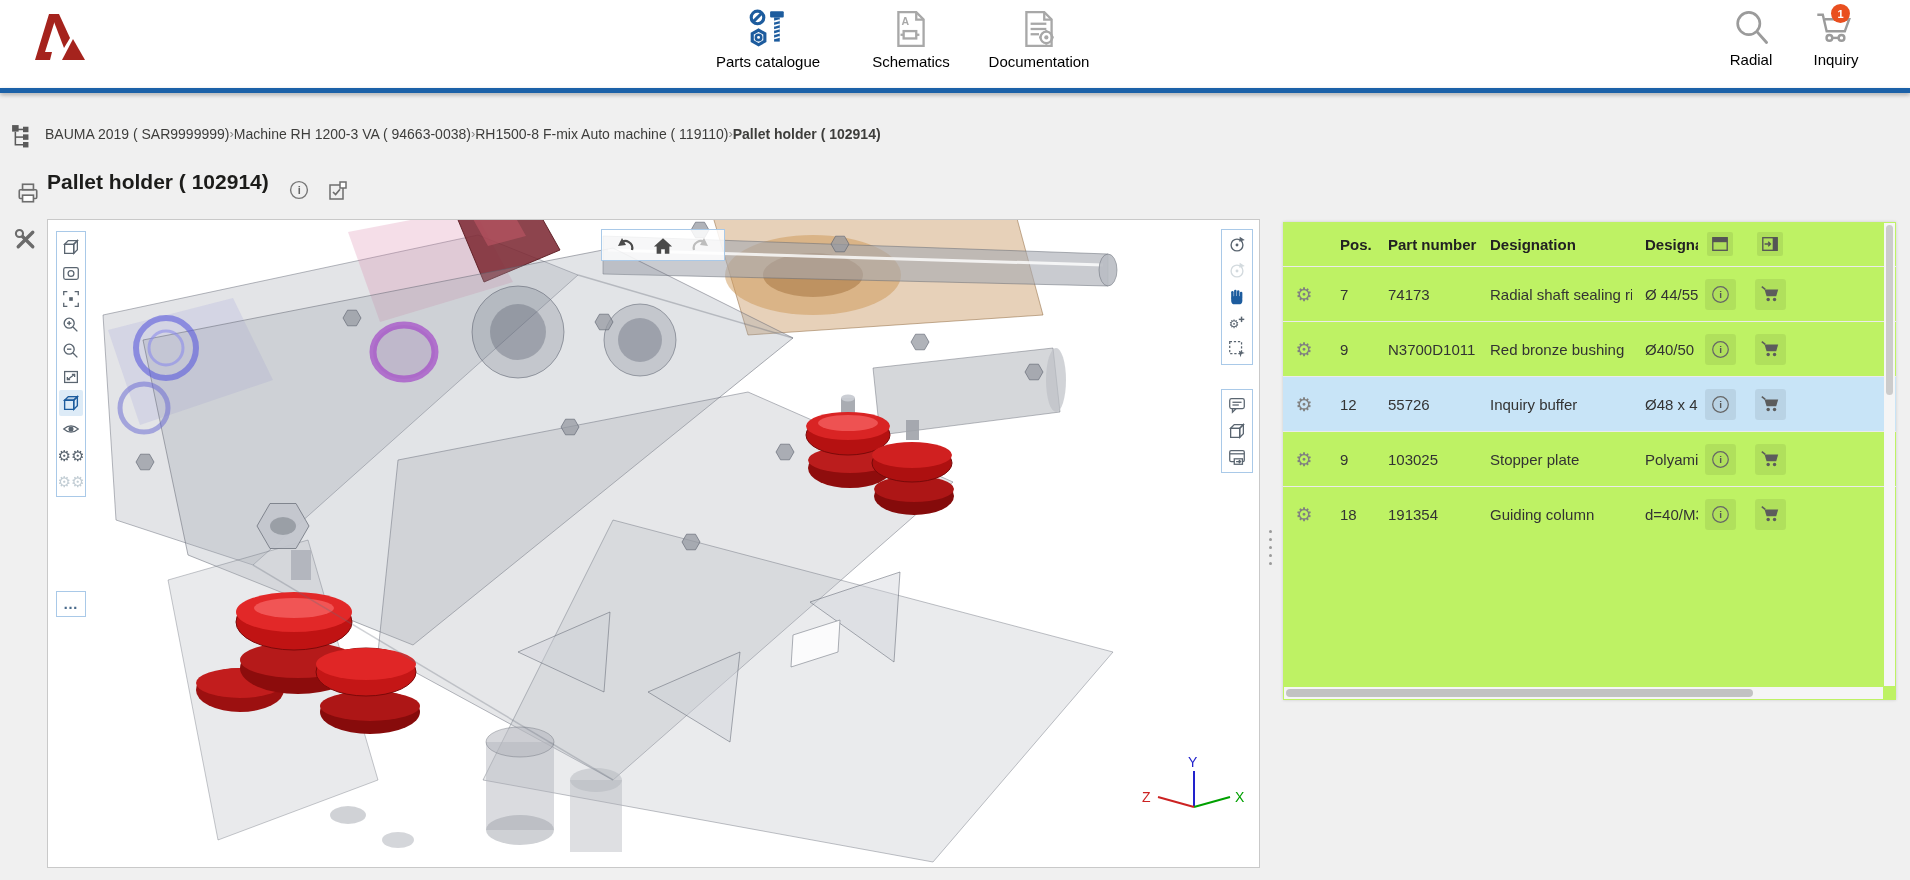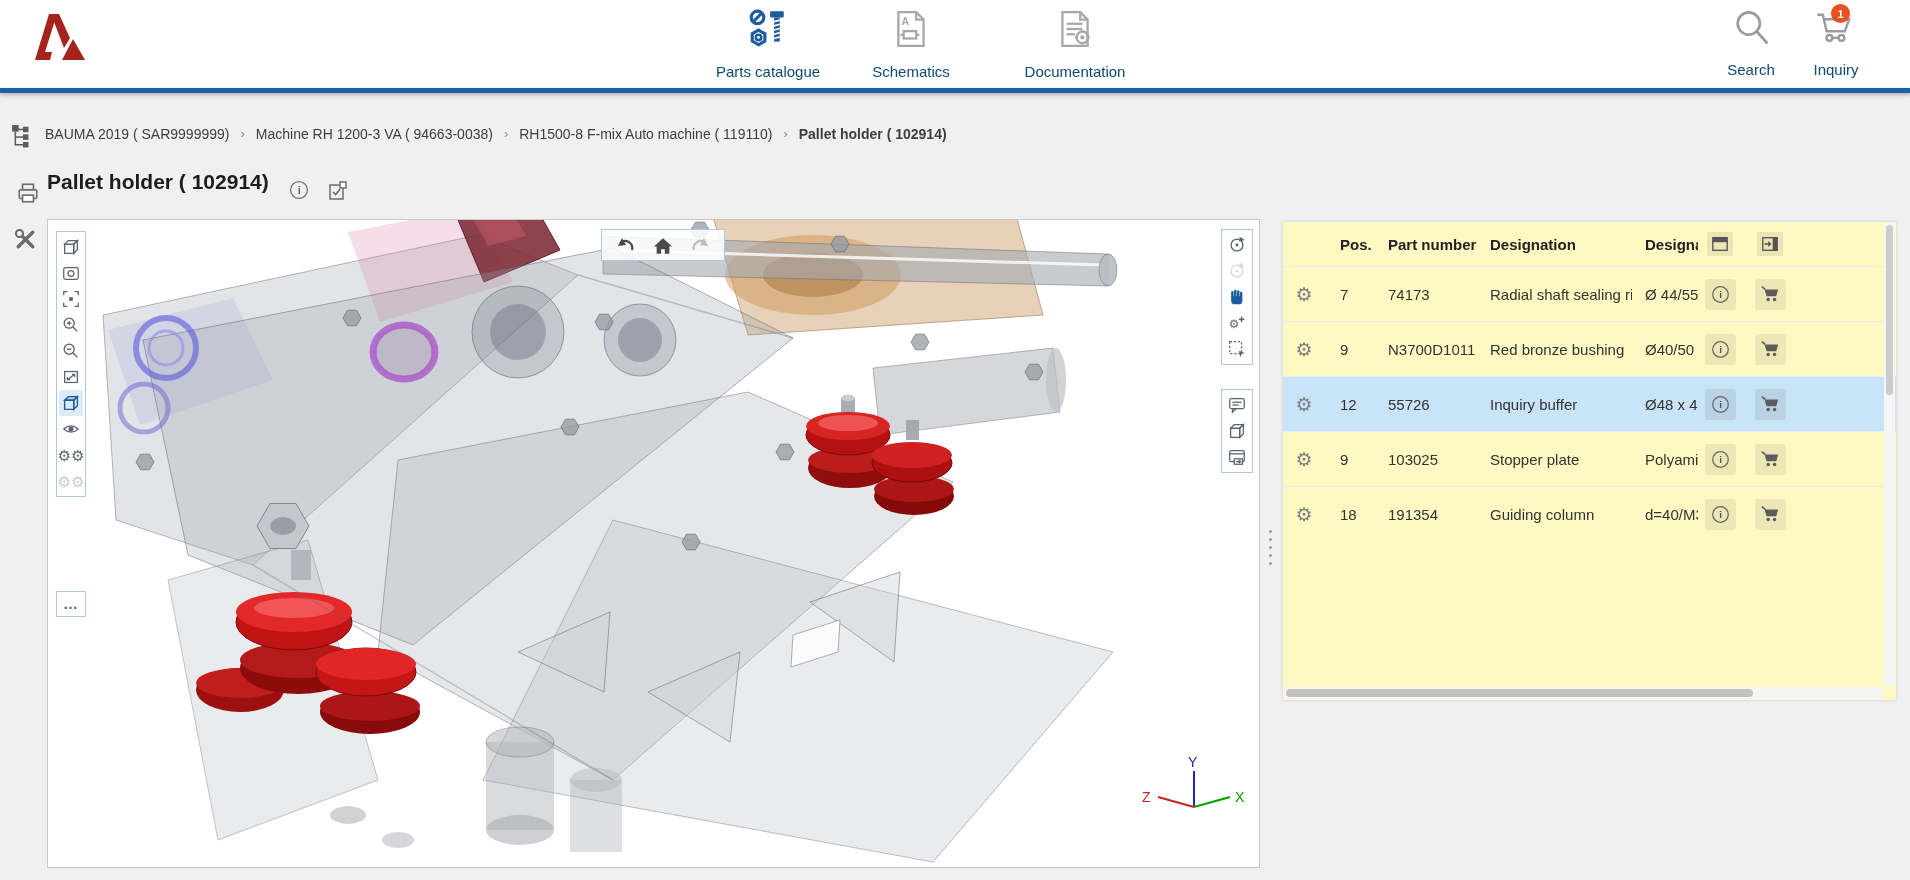--- a/index.html
+++ b/index.html
@@ -4,27 +4,27 @@
 <style>
   html,body{margin:0;padding:0}
   body{width:1910px;height:880px;overflow:hidden;background:#f0f0f0;font-family:"Liberation Sans",sans-serif;color:#333;position:relative}
   .screen{position:absolute;left:0;top:0;width:1910px;height:880px}
 
   
   .topbar{position:absolute;left:0;top:0;width:1910px;height:88px;background:#fff}
   .accent{position:absolute;left:0;top:88px;width:1910px;height:5px;background:#1b61a8;box-shadow:0 2px 4px rgba(0,0,0,.28)}
   .logo{position:absolute;left:32px;top:10px;width:56px;height:54px}
   .nav-item{position:absolute;top:8px;display:flex;flex-direction:column;align-items:center;cursor:pointer}
-  .nav-item .lbl{font-size:15px;color:#0c4a6e;margin-top:13px;white-space:nowrap}
-  .nav-1{left:703px;width:130px}.nav-2{left:853px;width:116px}.nav-3{left:1008px;width:134px}
+  .nav-item .lbl{font-size:15px;color:#000000;margin-top:3px;white-space:nowrap}
+  .nav-1{left:703px;width:130px}.nav-2{left:853px;width:116px}.nav-3{left:972px;width:134px}
   .nav-s{left:1712px;width:78px}.nav-i{left:1796px;width:80px}
   .badge{position:absolute;top:-4px;right:8px;width:19px;height:19px;border-radius:50%;background:#e94f1f;color:#fff;font-size:11px;display:flex;align-items:center;justify-content:center;font-weight:bold}
 
   
-  .crumbs{position:absolute;left:45px;top:126px;display:flex;align-items:flex-start;gap:11px;font-size:14px;color:#3d3d3b;white-space:nowrap}
+  .crumbs{position:absolute;left:45px;top:126px;display:flex;align-items:flex-start;font-size:14px;color:#3d3d3b;white-space:nowrap}
   .crumbs .sep{color:#8a8a8a;font-size:13px}
   .crumbs .crumb{cursor:pointer}
   .crumbs .crumb:last-child{font-weight:bold}
   .tree-ic{position:absolute;left:11px;top:124px}
   .pg-title{position:absolute;left:47px;top:170px;font-size:21px;font-weight:bold;color:#1c1c1a;margin:0}
   .print-ic{position:absolute;left:16px;top:181px;cursor:pointer}
   .info-ic{position:absolute;left:289px;top:180px;cursor:pointer}
   .check-ic{position:absolute;left:327px;top:180px;cursor:pointer}
   .tools-ic{position:absolute;left:13px;top:227px;cursor:pointer}
 
@@ -41,21 +41,21 @@
   .tbtn.wide{width:38px;height:28px}
   .tbtn.active{background:#ddebf7}
   .gear-t{font-size:15px;color:#5a6570;line-height:1}
   .gear-t.dim{color:#c2cdd4}
   .dots{font-size:15px;font-weight:bold;color:#4a6b8c;letter-spacing:1px;line-height:10px}
   .axis{position:absolute;left:1088px;top:533px}
   .splitter{position:absolute;left:1266px;top:527px;display:flex;flex-direction:column;gap:5px;cursor:col-resize;padding:3px}
   .splitter i{width:3px;height:3px;border-radius:50%;background:#9a9a9a;display:block}
 
   
-  .panel{position:absolute;left:1283px;top:222px;width:613px;height:478px;background:#fef9c3;box-shadow:0 0 3px rgba(0,0,0,.15);box-sizing:border-box}
+  .panel{position:absolute;left:1283px;top:222px;width:613px;height:478px;background:#bef264;box-shadow:0 0 3px rgba(0,0,0,.15);box-sizing:border-box}
   .grid{display:grid;grid-template-columns:42px 52px 100px 155px 66px 44px 56px;align-items:center}
   .thead{height:44px;font-weight:bold;color:#222;font-size:15px}
   .trow{height:54px;border-top:1px solid #ebebeb;font-size:15px;color:#333;cursor:pointer}
   .trow.highlighted{background:#c8e4f7}
   .cell{white-space:nowrap;overflow:hidden}
   .c-pos{padding-left:15px}.c-part{padding-left:11px}.c-desig{padding-left:13px}.c-desig2{padding-left:13px}
   .c-gear{display:flex;justify-content:center}
   .gear{font-size:19px;color:#808080;cursor:pointer;line-height:1}
   .c-info,.c-cart{display:flex;justify-content:center;overflow:visible}
   .ibtn{width:31px;height:31px;border:none;border-radius:3px;background:rgba(0,0,0,.07);display:flex;align-items:center;justify-content:center;cursor:pointer;padding:0}
@@ -136,21 +136,21 @@
         </g>
       </svg>
       <span class="lbl">Documentation</span>
     </div>
 
     <div class="nav-item nav-s">
       <svg width="38" height="40" viewBox="0 0 34 36">
         <circle cx="15" cy="14" r="10" stroke="#9b9b9b" stroke-width="2.4" fill="none"></circle>
         <line x1="22.5" y1="21.5" x2="31" y2="31" stroke="#9b9b9b" stroke-width="2.6" stroke-linecap="round"></line>
       </svg>
-      <span class="lbl">Search</span>
+      <span class="lbl">Radial</span>
     </div>
 
     <div class="nav-item nav-i">
       <div style="position:relative">
         <svg width="44" height="40" viewBox="0 0 40 36">
           <g stroke="#9b9b9b" stroke-width="2.2" fill="none">
             <path d="M3 6 h5 l3.5 15 h16.5 l4 -11 h-22"></path>
             <circle cx="14" cy="27" r="2.6"></circle>
               <circle cx="25" cy="27" r="2.6"></circle>
             <line x1="16.6" y1="27" x2="22.4" y2="27"></line>

